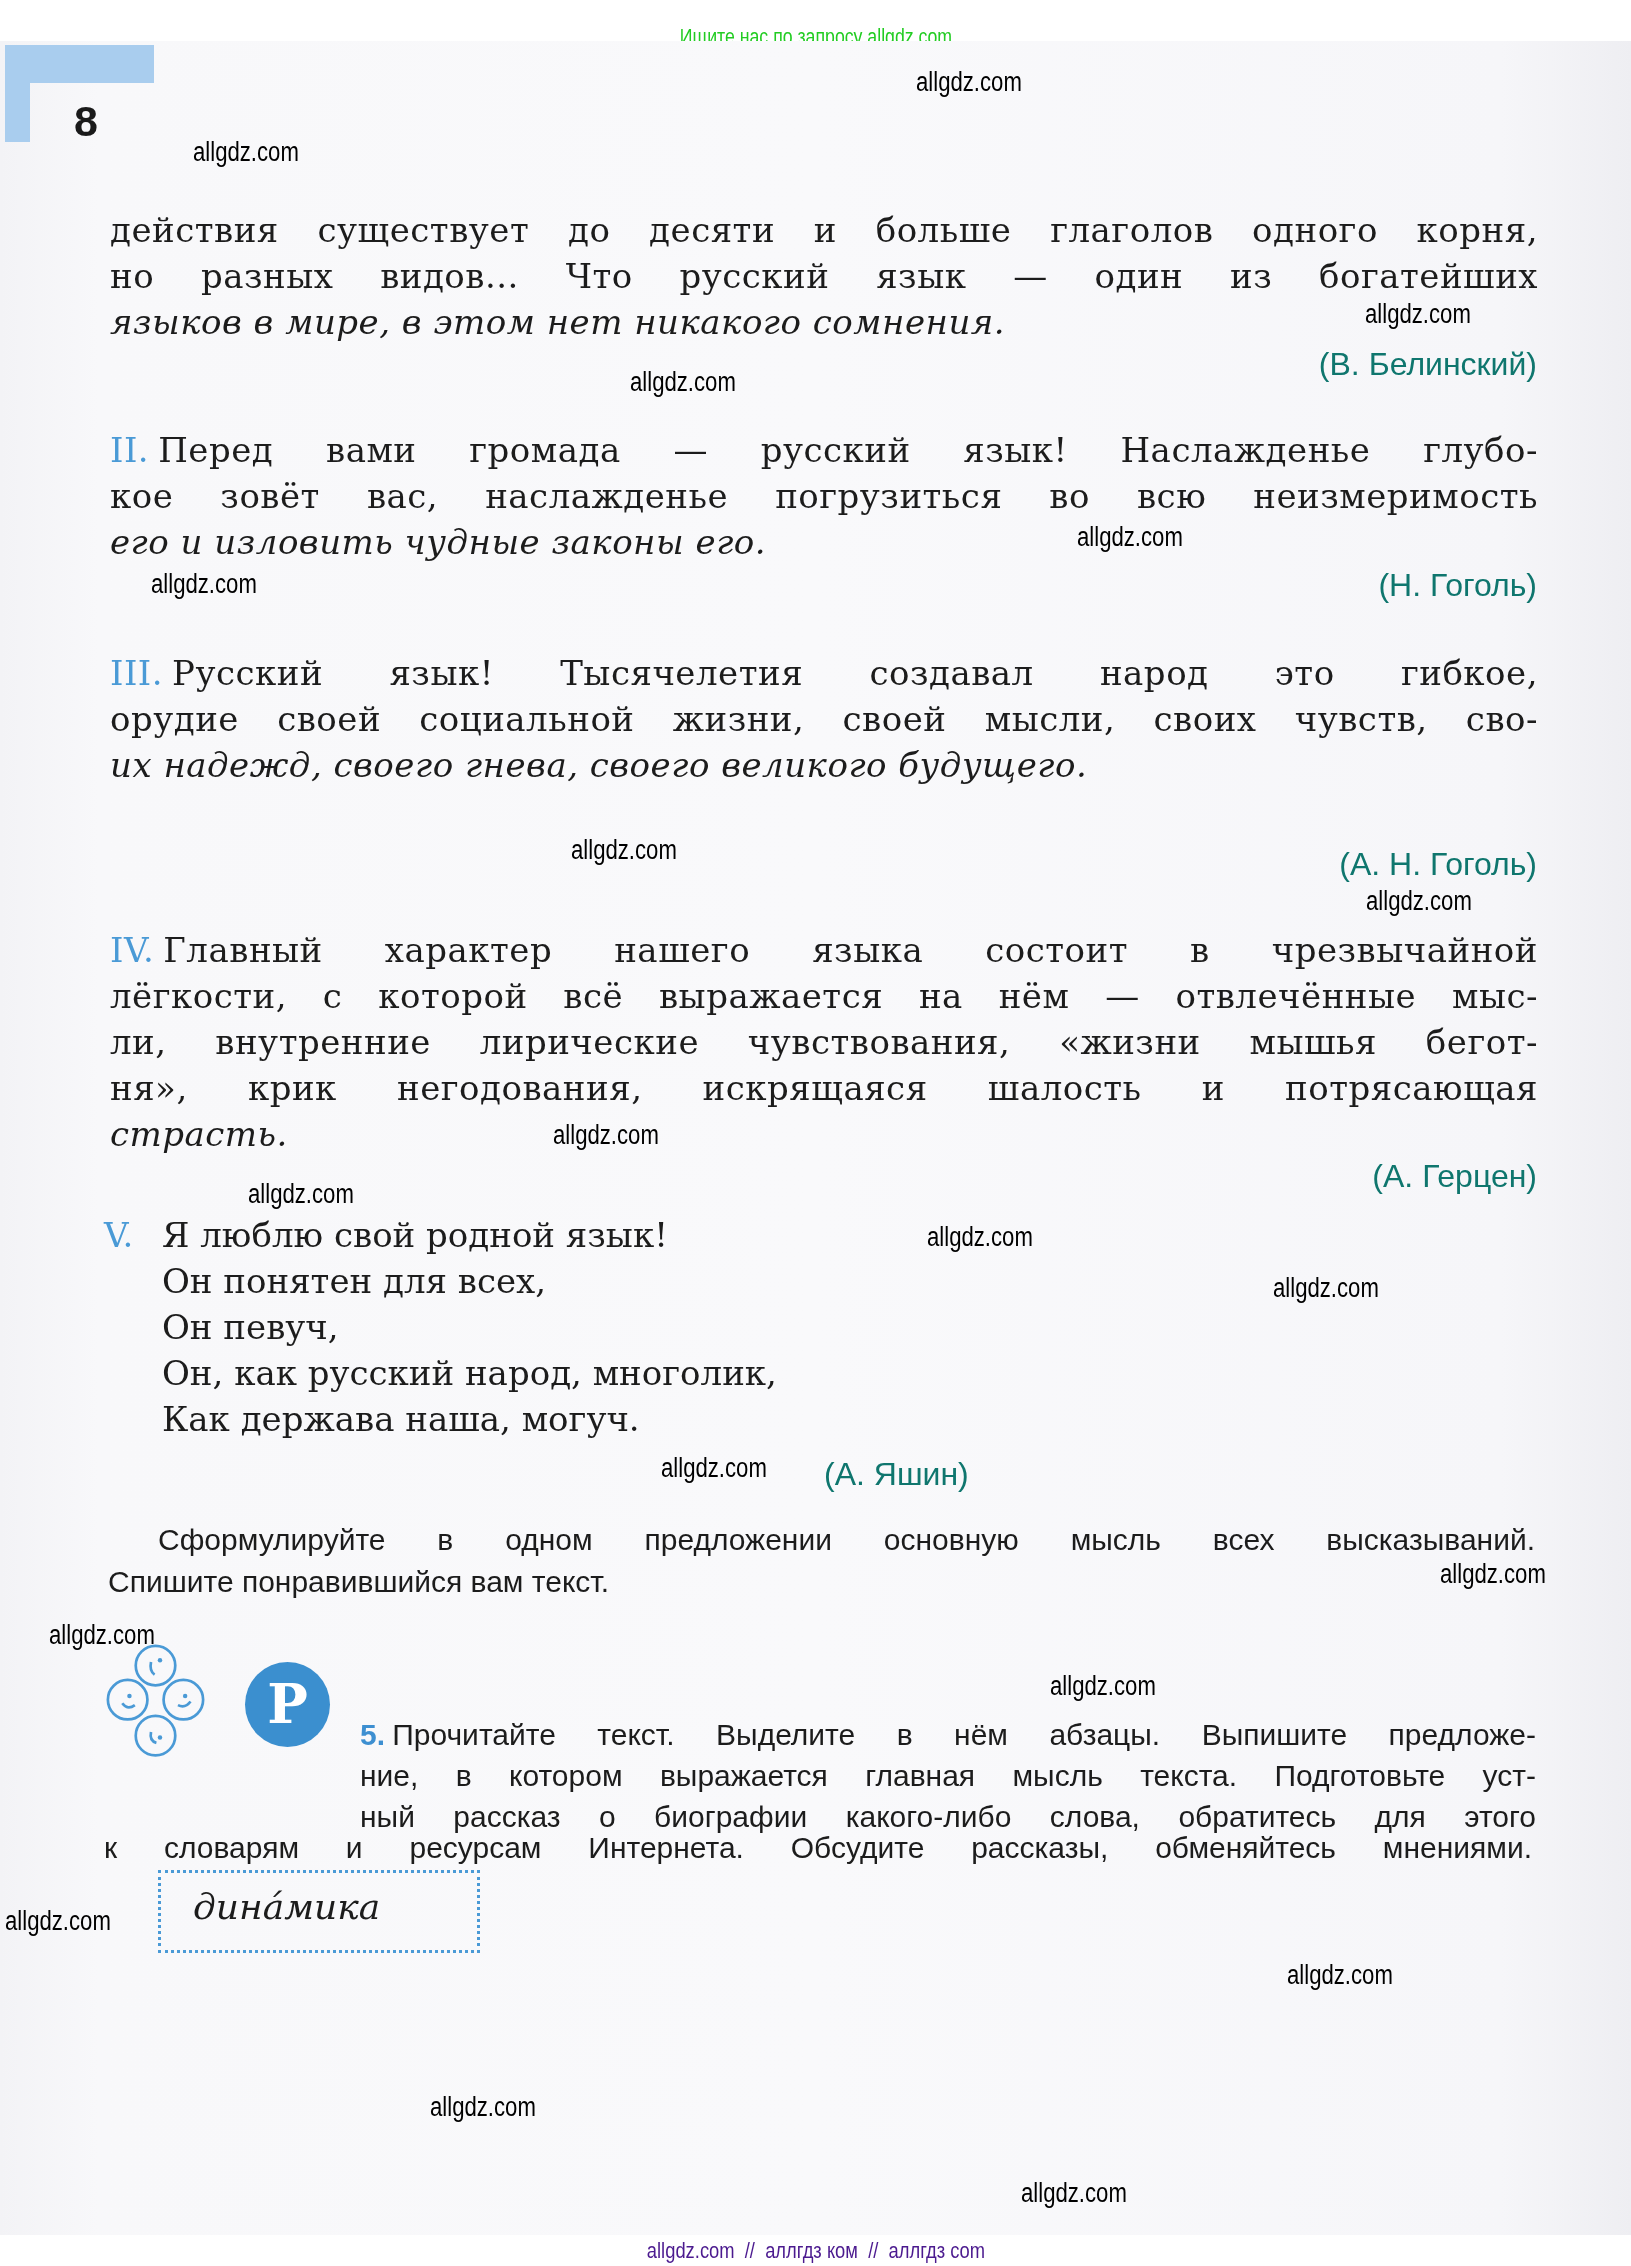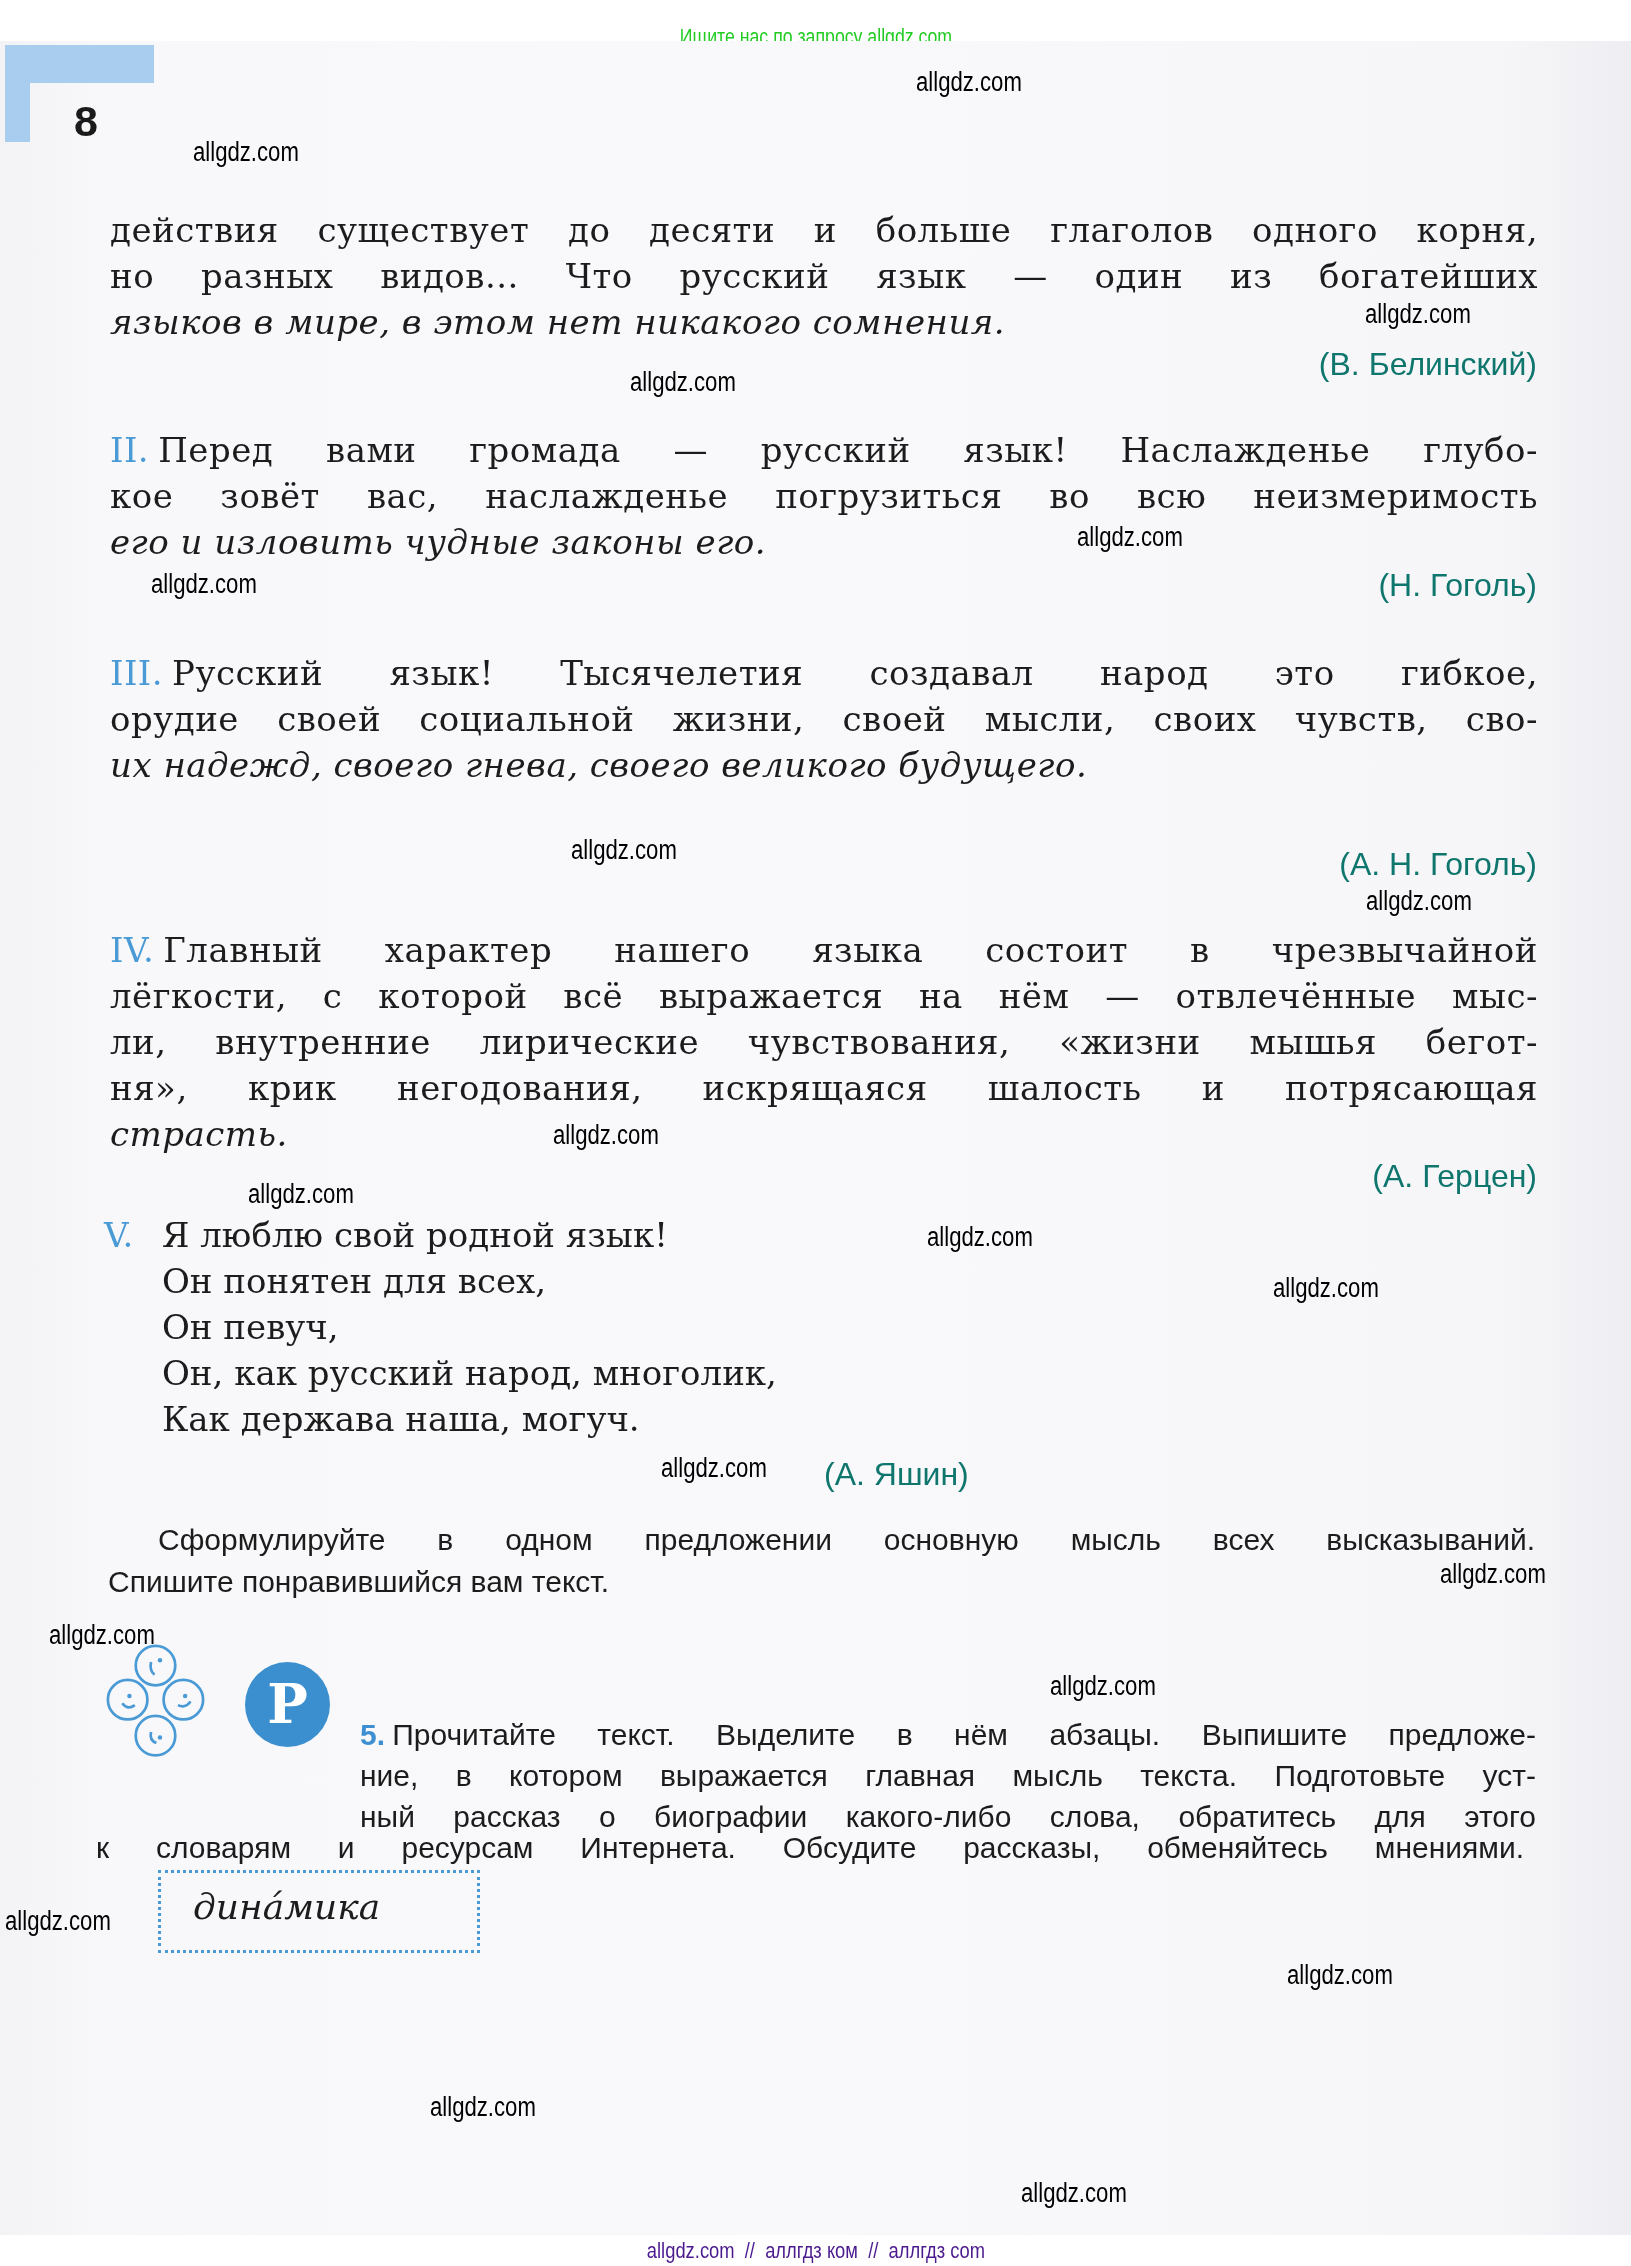--- a/index.html
+++ b/index.html
@@ -167,21 +167,21 @@
       <circle cx="60" cy="104" r="2.5"></circle>
   </g>
 </svg>
 <div class="r-badge">Р</div>
 
 <div class="sans-text" style="left:360px;top:1714px;width:1176px">
   <div style="text-align:justify;text-align-last:justify;height:41px"><span class="task-num">5.</span><span>Прочитайте текст. Выделите в нём абзацы. Выпишите предложе-</span></div>
   <div style="text-align:justify;text-align-last:justify;height:41px">ние, в котором выражается главная мысль текста. Подготовьте уст-</div>
   <div style="text-align:justify;text-align-last:justify;height:41px">ный рассказ о биографии какого-либо слова, обратитесь для этого</div>
 </div>
-<div class="sans-text" style="left:96px;top:1827px;width:1428px;text-align:justify;text-align-last:justify">к словарям и ресурсам Интернета. Обсудите рассказы, обменяйтесь мнениями.</div>
+<div class="sans-text" style="left:104px;top:1827px;width:1428px;text-align:justify;text-align-last:justify">к словарям и ресурсам Интернета. Обсудите рассказы, обменяйтесь мнениями.</div>
 
 <div class="word-box">
   <span>дина́мика</span>
 </div>
 
 <div class="footer">
   <span style="white-space:pre">allgdz.com  //  аллгдз ком  //  аллгдз com</span>
 </div>
 
 

